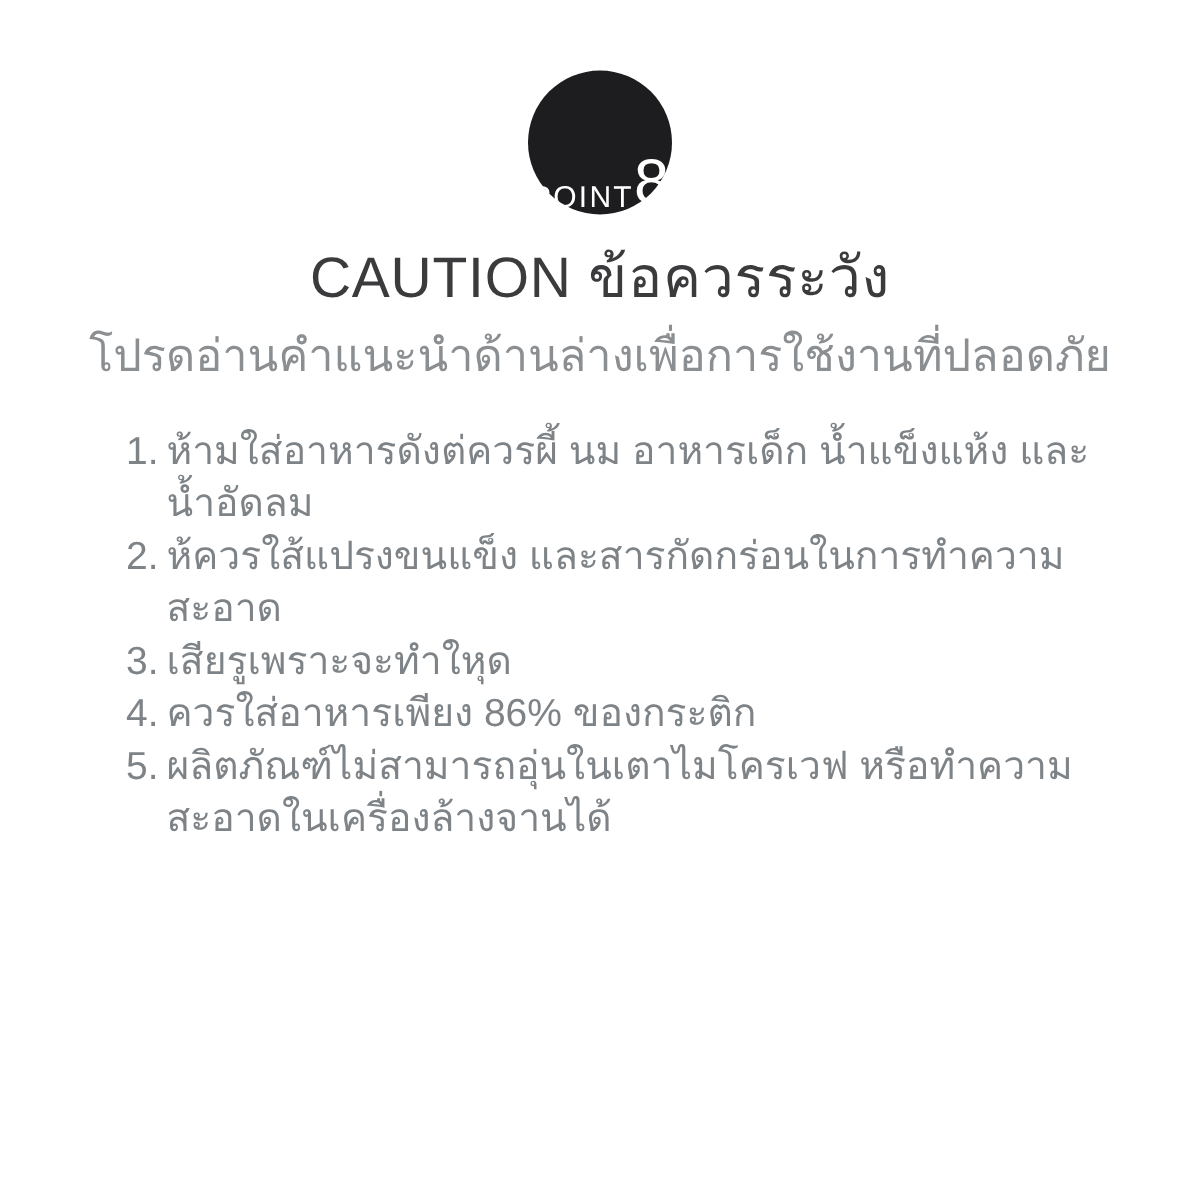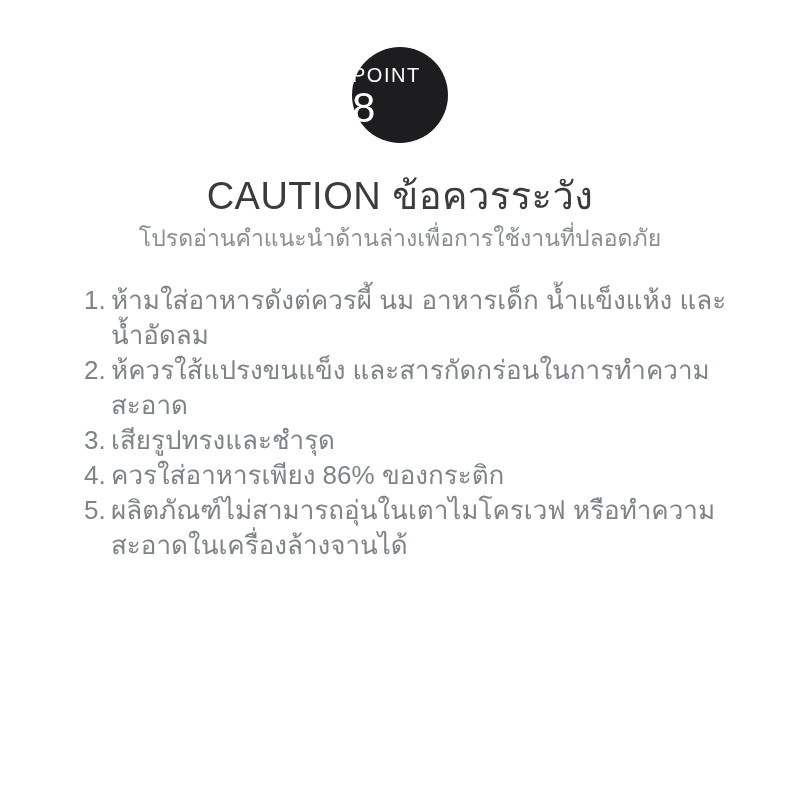--- a/index.html
+++ b/index.html
@@ -20,57 +20,57 @@
     position: absolute;
     top: 47px;
     left: 50%;
     transform: translateX(-50%);
     width: 96px;
     height: 96px;
     border-radius: 50%;
     background: #1d1d1f;
     color: #ffffff;
     display: flex;
-    flex-direction: column;
-    align-items: flex-start;
+    flex-direction: row;
+    align-items: flex-end;
     justify-content: center;
     text-align: center;
   }
   .badge .badge-label {
     font-size: 20px;
     letter-spacing: 1.5px;
     line-height: 22px;
     margin-top: 4px;
   }
   .badge .badge-number {
     font-size: 42px;
     line-height: 44px;
     font-weight: 400;
   }
   
   .title {
     position: absolute;
-    top: 172px;
+    top: 162px;
     left: 0;
     width: 800px;
     text-align: center;
     font-size: 38px;
     line-height: 48px;
     font-weight: 400;
     color: #3b3b3d;
     letter-spacing: 0.5px;
   }
   
   .subtitle {
     position: absolute;
     top: 217px;
     left: 0;
     width: 800px;
     text-align: center;
-    font-size: 23px;
+    font-size: 30px;
     line-height: 42px;
     font-weight: 400;
     color: #8b8f92;
   }
   
   .caution-list {
     position: absolute;
     top: 283px;
     left: 84px;
     width: 660px;
@@ -117,21 +117,21 @@
     </li>
     <li>
       <span class="num">2.</span>
       <span class="text">
         <span class="line">ห้ควรใส้แปรงขนแข็ง และสารกัดกร่อนในการทำความสะอาด</span>
       </span>
     </li>
     <li>
       <span class="num">3.</span>
       <span class="text">
-        <span class="line">เสียรูปทรงและชำรุด</span>
+        <span class="line">เสียรูเพราะจะทำใหุด</span>
       </span>
     </li>
     <li>
       <span class="num">4.</span>
       <span class="text">
         <span class="line">ควรใส่อาหารเพียง 86% ของกระติก</span>
       </span>
     </li>
     <li>
       <span class="num">5.</span>

